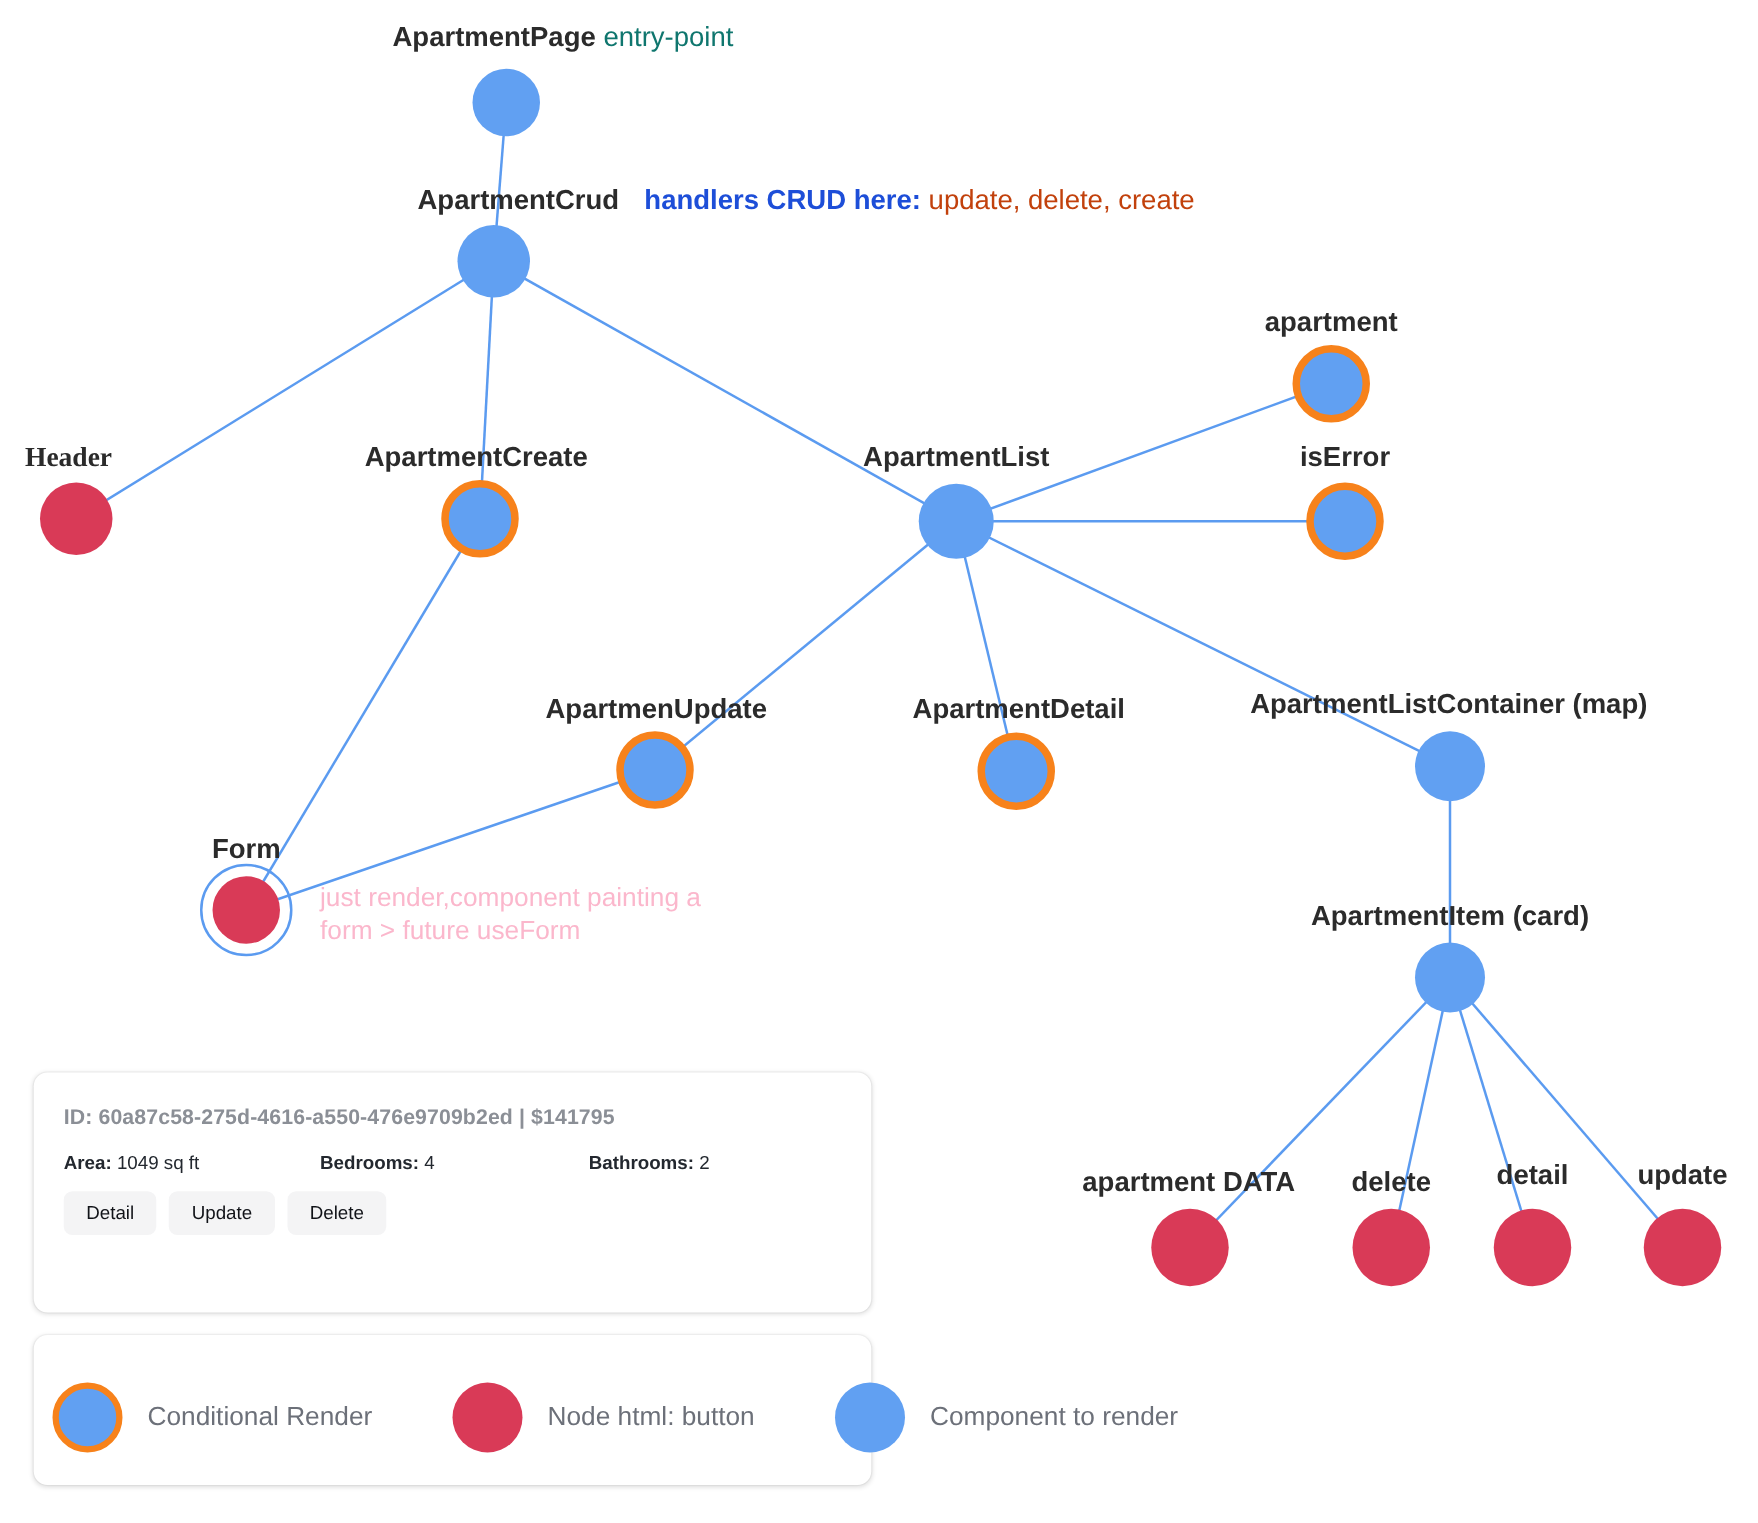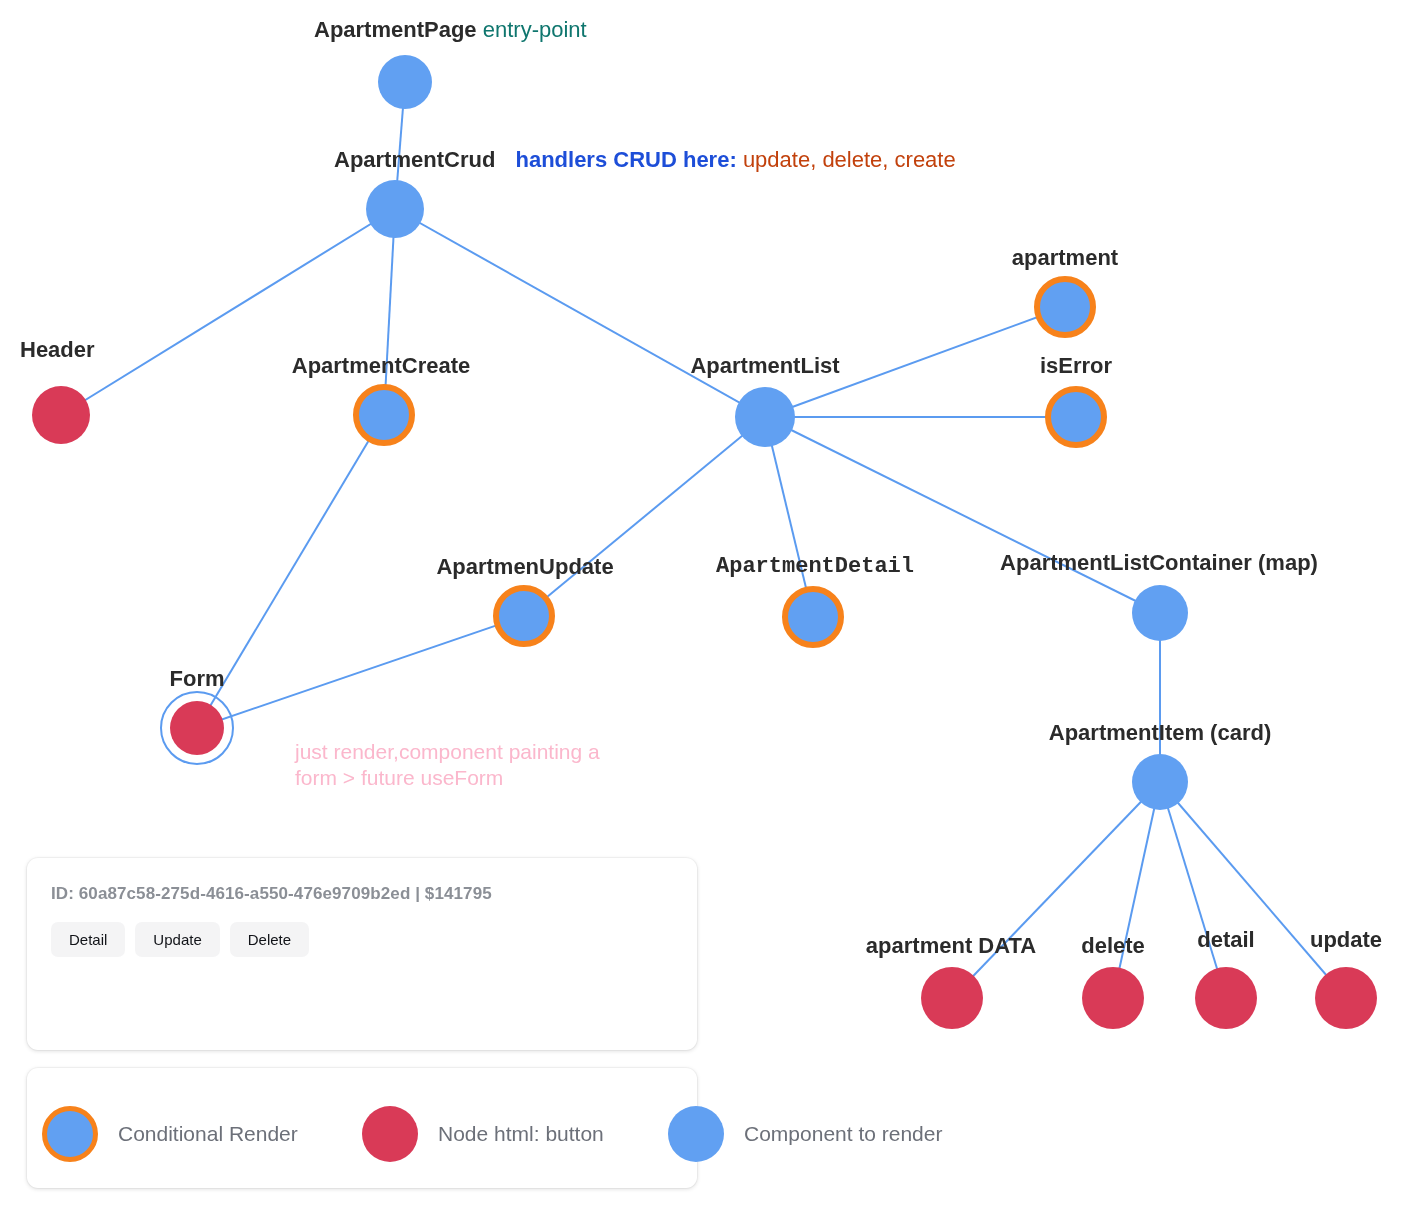--- a/index.html
+++ b/index.html
@@ -227,42 +227,56 @@
   <span>ApartmentPage</span>
   <span class="anno-red">entry-point</span>
 </div>
 
 <div class="node-label" style="left:334px; top:148px;">
   <span>ApartmentCrud</span>
   <span class="anno-orange-strong" style="margin-left:14px;">handlers CRUD here:</span>
   <span class="anno-orange">update, delete, create</span>
 </div>
 
-<div class="node-label" style="left:20px;  top:338px;"><span>Header</span></div>
+<div class="node-label" style="left:20px;  top:354px;font-family:Liberation Serif, serif;"><span>Header</span></div>
 <div class="node-label center" style="left:381px; top:354px;"><span>ApartmentCreate</span></div>
 <div class="node-label center" style="left:765px; top:354px;"><span>ApartmentList</span></div>
 <div class="node-label center" style="left:1065px;top:246px;"><span>apartment</span></div>
 <div class="node-label center" style="left:1076px;top:354px;"><span>isError</span></div>
 <div class="node-label center" style="left:525px; top:555px;"><span>ApartmenUpdate</span></div>
-<div class="node-label center" style="left:815px; top:555px;font-family:Liberation Mono, monospace;"><span>ApartmentDetail</span></div>
+<div class="node-label center" style="left:815px; top:555px;"><span>ApartmentDetail</span></div>
 <div class="node-label center" style="left:1159px;top:551px;"><span>ApartmentListContainer (map)</span></div>
 <div class="node-label center" style="left:197px; top:667px;"><span>Form</span></div>
 <div class="node-label center" style="left:1160px;top:721px;"><span>ApartmentItem (card)</span></div>
 <div class="node-label center" style="left:951px; top:934px;"><span>apartment DATA</span></div>
 <div class="node-label center" style="left:1113px;top:934px;"><span>delete</span></div>
 <div class="node-label center" style="left:1226px;top:928px;"><span>detail</span></div>
 <div class="node-label center" style="left:1346px;top:928px;"><span>update</span></div>
 
-<div class="anno-pink" style="left:256px; top:739px; width:380px;margin-left:39px;">just render,component painting a
+<div class="anno-pink" style="left:256px; top:706px; width:380px;">just render,component painting a
 form &gt; future useForm</div>
 
 <div class="card" id="apartment-card-ghost"></div>
 
 <div class="card" id="apartment-card">
   <div class="card-id">ID: 60a87c58-275d-4616-a550-476e9709b2ed | $141795</div>
+  <div class="card-stats-row">
+    <div class="card-stat">
+      <b>Area:</b>
+      <span>1049 sq ft</span>
+    </div>
+    <div class="card-stat">
+      <b>Bedrooms:</b>
+      <span>4</span>
+    </div>
+    <div class="card-stat">
+      <b>Bathrooms:</b>
+      <span>2</span>
+    </div>
+  </div>
   <div class="card-buttons">
     <button class="card-btn">Detail</button>
     <button class="card-btn">Update</button>
     <button class="card-btn">Delete</button>
   </div>
 </div>
 
 <div id="legend">
   <div class="legend-item" id="legend-item-0">
     <div class="legend-swatch conditional"></div>

